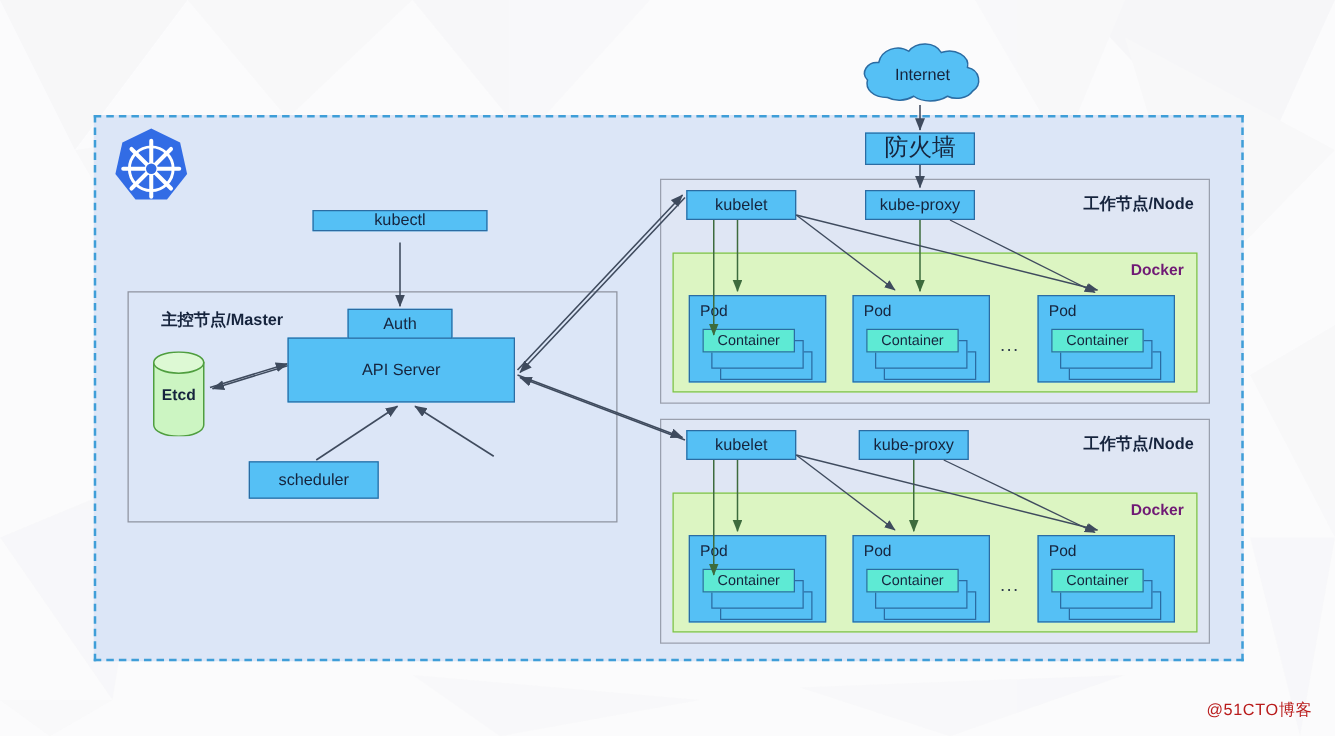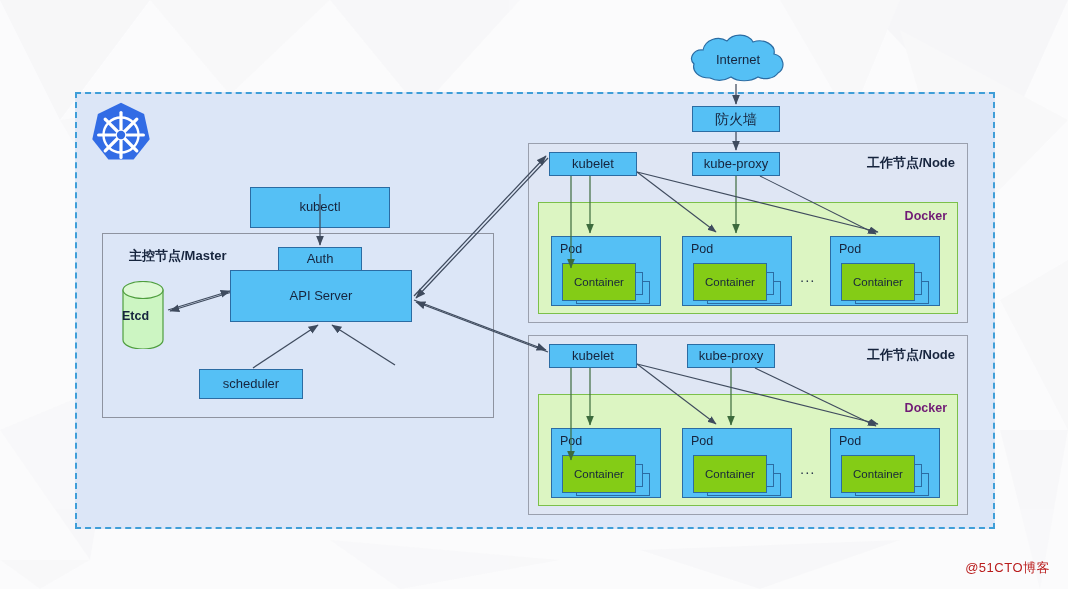--- a/index.html
+++ b/index.html
@@ -23,21 +23,21 @@
   
   .bbox{
     background:#55c0f5;
     border:1px solid #2b6ca3;
     display:flex;align-items:center;justify-content:center;
     text-align:center;
     color:#16243d;
     font-size:13px;
     line-height:1.15;
   }
-  .bbox.cn{font-size:14px;}
+  .bbox.cn{font-size:19px;}
 
   
   .master-panel{
     left:102px;top:233px;width:392px;height:185px;
     border:1px solid #8e93a0;background:transparent;
   }
   .panel-title{
     font-weight:bold;font-size:13px;color:#16243d;
   }
 
@@ -53,37 +53,37 @@
   }
   .pod-label{
     position:absolute;left:8px;top:5px;font-size:12.5px;color:#16243d;
   }
   .ctr-stack{position:absolute;left:10px;top:26px;width:92px;height:36px;}
   .ctr-l{
     position:absolute;border:1px solid #2b6ca3;background:#55c0f5;
     box-sizing:border-box;
   }
   .ctr-top{
-    position:absolute;left:0;top:0;width:74px;height:38px;
-    border:1px solid #2b6ca3;background:#84cc16;
+    position:absolute;left:0;top:0;width:74px;height:19px;
+    border:1px solid #2b6ca3;background:#5eead4;
     display:flex;align-items:center;justify-content:center;
     font-size:11.5px;color:#16243d;box-sizing:border-box;
   }
   .dots{
     position:absolute;font-size:15px;color:#2e3b4e;letter-spacing:1px;
   }
   .docker-title{
     position:absolute;right:10px;top:6px;font-weight:bold;font-size:12.5px;color:#701a75;
   }
   .node-title{
     position:absolute;right:12px;top:10px;font-weight:bold;font-size:13px;color:#16243d;
   }
   
   .etcd-label{
-    position:absolute;left:0;right:0;top:28px;text-align:left;
+    position:absolute;left:0;right:0;top:28px;text-align:center;
     font-weight:bold;font-size:12.5px;color:#16243d;
   }
   .watermark{
     position:absolute;right:18px;bottom:12px;
     color:#b91c1c;font-size:13px;letter-spacing:.5px;
   }
   svg.overlay{position:absolute;left:0;top:0;width:1068px;height:589px;pointer-events:none;}
 </style>
 </head>
 <body>
@@ -136,21 +136,21 @@
     <svg viewBox="0 0 104 54" width="104" height="54">
       <path d="M24,46 C12,46 6,39 8,32 C2,26 8,17 17,18 C19,8 32,3 41,9
                C47,1 62,1 67,10 C78,6 90,13 88,22 C98,24 100,36 92,41
                C88,47 78,48 72,45 C64,50 52,50 45,45 C38,49 30,49 24,46 Z" fill="#55c0f5" stroke="#2b6ca3" stroke-width="1.2"></path>
     </svg>
     <div class="abs" style="left:0;top:0;width:104px;height:54px;display:flex;align-items:center;justify-content:center;font-size:13px;color:#16243d;">Internet</div>
   </div>
 
   <div class="abs bbox cn" style="left:692px;top:106px;width:88px;height:26px;">防火墙</div>
 
-  <div class="abs bbox" style="left:250px;top:168px;width:140px;height:41px;margin-top:19px;">kubectl</div>
+  <div class="abs bbox" style="left:250px;top:168px;width:140px;height:17px;">kubectl</div>
 
   <div class="abs master-panel"></div>
   <div class="abs panel-title" style="left:116px;top:247px;margin-left:13px;">主控节点/Master</div>
 
   <div class="abs" style="left:122px;top:281px;width:42px;height:68px;">
     <svg viewBox="0 0 42 68" width="42" height="68">
       <path d="M1,9 L1,59 A20,9 0 0 0 41,59 L41,9 Z" fill="#ccf5c2" stroke="#4f9e3f" stroke-width="1.2"></path>
       <ellipse cx="21" cy="9" rx="20" ry="8.5" fill="#ddf9d4" stroke="#4f9e3f" stroke-width="1.2"></ellipse>
     </svg>
     <div class="etcd-label">Etcd</div>

